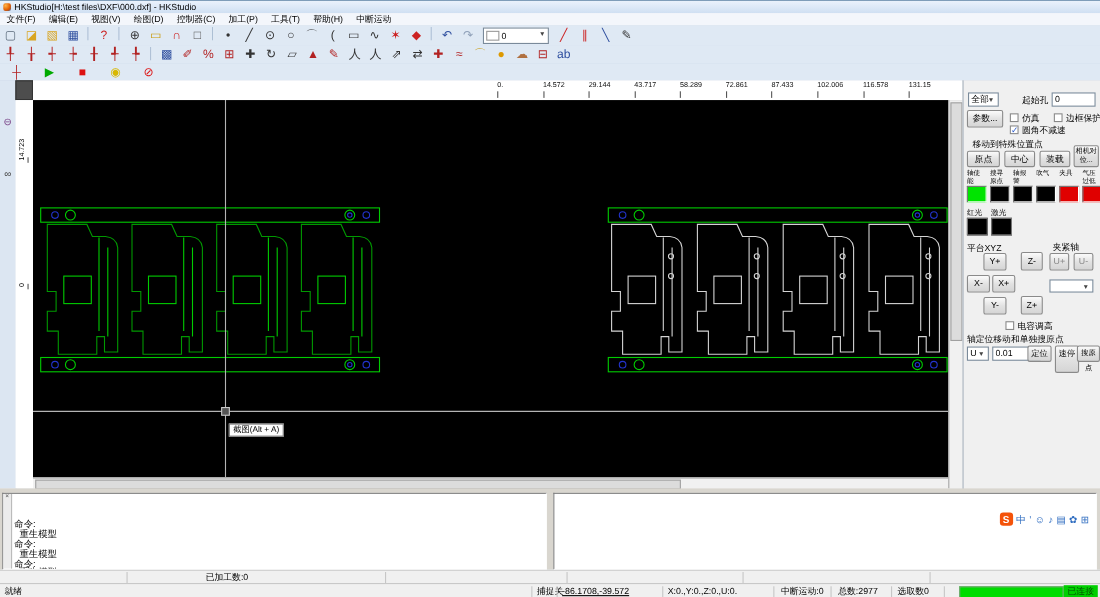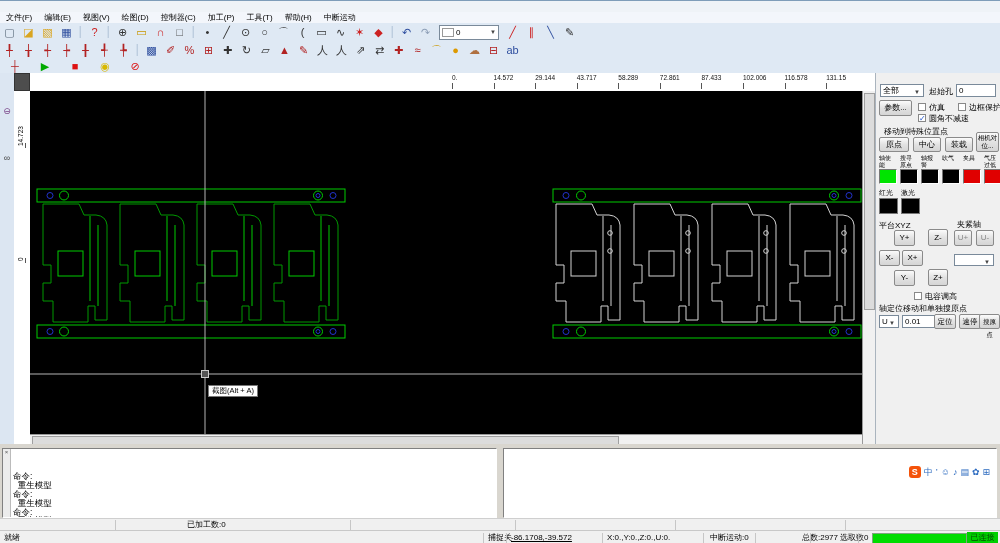--- a/index.html
+++ b/index.html
@@ -68,20 +68,23 @@
   .statusbar{left:0;top:529px;width:1000px;height:14px;background:#f0f0f0;border-top:1px solid #c8c8c8;font-size:8px;line-height:13px;}
   .sb-text{position:absolute;white-space:nowrap;}
   .progress{position:absolute;left:872px;top:2px;width:93px;height:10px;background:#00dc00;border:1px solid #7da47d;}
   .connected{position:absolute;left:967px;top:1px;width:31px;height:11px;background:#00cf00;color:#044b04;text-align:center;line-height:11px;font-size:8px;}
 </style>
 </head>
 <body>
 
 <div class="app">
 
+  <div class="abs titlebar">
+    <span class="appicon"></span><span>HKStudio[H:\test files\DXF\000.dxf] - HKStudio</span>
+  </div>
 
   <div class="abs menubar">
 
   <span class="menu-item">文件(F)</span>
       <span class="menu-item">编辑(E)</span>
       <span class="menu-item">视图(V)</span>
       <span class="menu-item">绘图(D)</span>
       <span class="menu-item">控制器(C)</span>
       <span class="menu-item">加工(P)</span>
       <span class="menu-item">工具(T)</span>
@@ -278,21 +281,21 @@
   </div>
 
   <div class="abs vscroll">
       <div class="abs vthumb"></div>
     </div>
   <div class="abs hscroll">
       <div class="abs hthumb"></div>
     </div>
 
   <div class="abs rpanel">
-    <div class="combo" style="left:4px;top:11px;width:44px;height:13px;">
+    <div class="combo" style="left:4px;top:11px;width:28px;height:13px;">
       <span>全部</span><span class="combo-arrow">▼</span>
     </div>
     <div class="plabel" style="left:53px;top:13px;">起始孔</div>
     <input class="tinput" style="left: 80px; top: 11px; width: 40px; height: 13px;" value="0">
     <div class="btn" style="left:3px;top:27px;width:33px;height:16px;line-height:14px;">参数...</div>
     <div class="cb" style="left:42px;top:30px;"></div>
     <div class="plabel" style="left:53px;top:29px;">仿真</div>
     <div class="cb" style="left:82px;top:30px;"></div>
     <div class="plabel" style="left:93px;top:29px;">边框保护</div>
     <div class="cb" style="left:42px;top:41px;">✓</div>
@@ -359,21 +362,21 @@
     <div class="btn" style="left:18px;top:197px;width:21px;height:16px;line-height:14px;">Y-</div>
     <div class="btn" style="left:52px;top:196px;width:20px;height:17px;line-height:15px;">Z+</div>
     <div class="cb" style="left:38px;top:219px;"></div>
     <div class="plabel" style="left:49px;top:218px;">电容调高</div>
     <div class="plabel" style="left:3px;top:230px;">轴定位移动和单独搜原点</div>
     <div class="combo" style="left:3px;top:242px;width:20px;height:13px;">
       <span>U</span><span class="combo-arrow">▼</span>
     </div>
     <input class="tinput" style="left: 26px; top: 242px; width: 44px; height: 13px;" value="0.01">
     <div class="btn" style="left:58px;top:241px;width:22px;height:15px;font-size:7.5px;">定位</div>
-    <div class="btn" style="left:83px;top:241px;width:22px;height:15px;font-size:7.5px;">速停</div>
+    <div class="btn" style="left:83px;top:241px;width:22px;height:25px;font-size:7.5px;">速停</div>
     <div class="btn" style="left:103px;top:241px;width:21px;height:15px;font-size:6.5px;">搜原点</div>
   </div>
 
   <div class="abs bottombg"></div>
 
   <div class="abs logpanel log-left">
     <div class="logbar">×</div>
     <div class="loglines">
       
     <div>命令:</div><div>  重生模型</div><div>命令:</div><div>  重生模型</div><div>命令:</div><div>  重生模型</div></div>
@@ -408,21 +411,21 @@
     <span class="sb-text" style="left:4px;">就绪</span>
     <span class="cellsep" style="left:483px;top:2px;"></span>
     <span class="sb-text" style="left:488px;">捕捉关</span>
     <span class="cellsep" style="left:506px;top:2px;"></span>
     <span class="sb-text" style="left:511px;text-decoration:underline;">-86.1708,-39.572</span>
     <span class="cellsep" style="left:602px;top:2px;"></span>
     <span class="sb-text" style="left:607px;">X:0.,Y:0.,Z:0.,U:0.</span>
     <span class="cellsep" style="left:703px;top:2px;"></span>
     <span class="sb-text" style="left:710px;">中断运动:0</span>
     <span class="cellsep" style="left:755px;top:2px;"></span>
-    <span class="sb-text" style="left:762px;margin-left:40px;">总数:2977</span>
+    <span class="sb-text" style="left:762px;">总数:2977</span>
     <span class="cellsep" style="left:810px;top:2px;"></span>
-    <span class="sb-text" style="left:816px;margin-left:24px;">选取数0</span>
+    <span class="sb-text" style="left:816px;">选取数0</span>
     <span class="cellsep" style="left:858px;top:2px;"></span>
     <span class="progress"></span>
     <span class="connected">已连接</span>
   </div>
 
 </div>
 
 </body></html>

